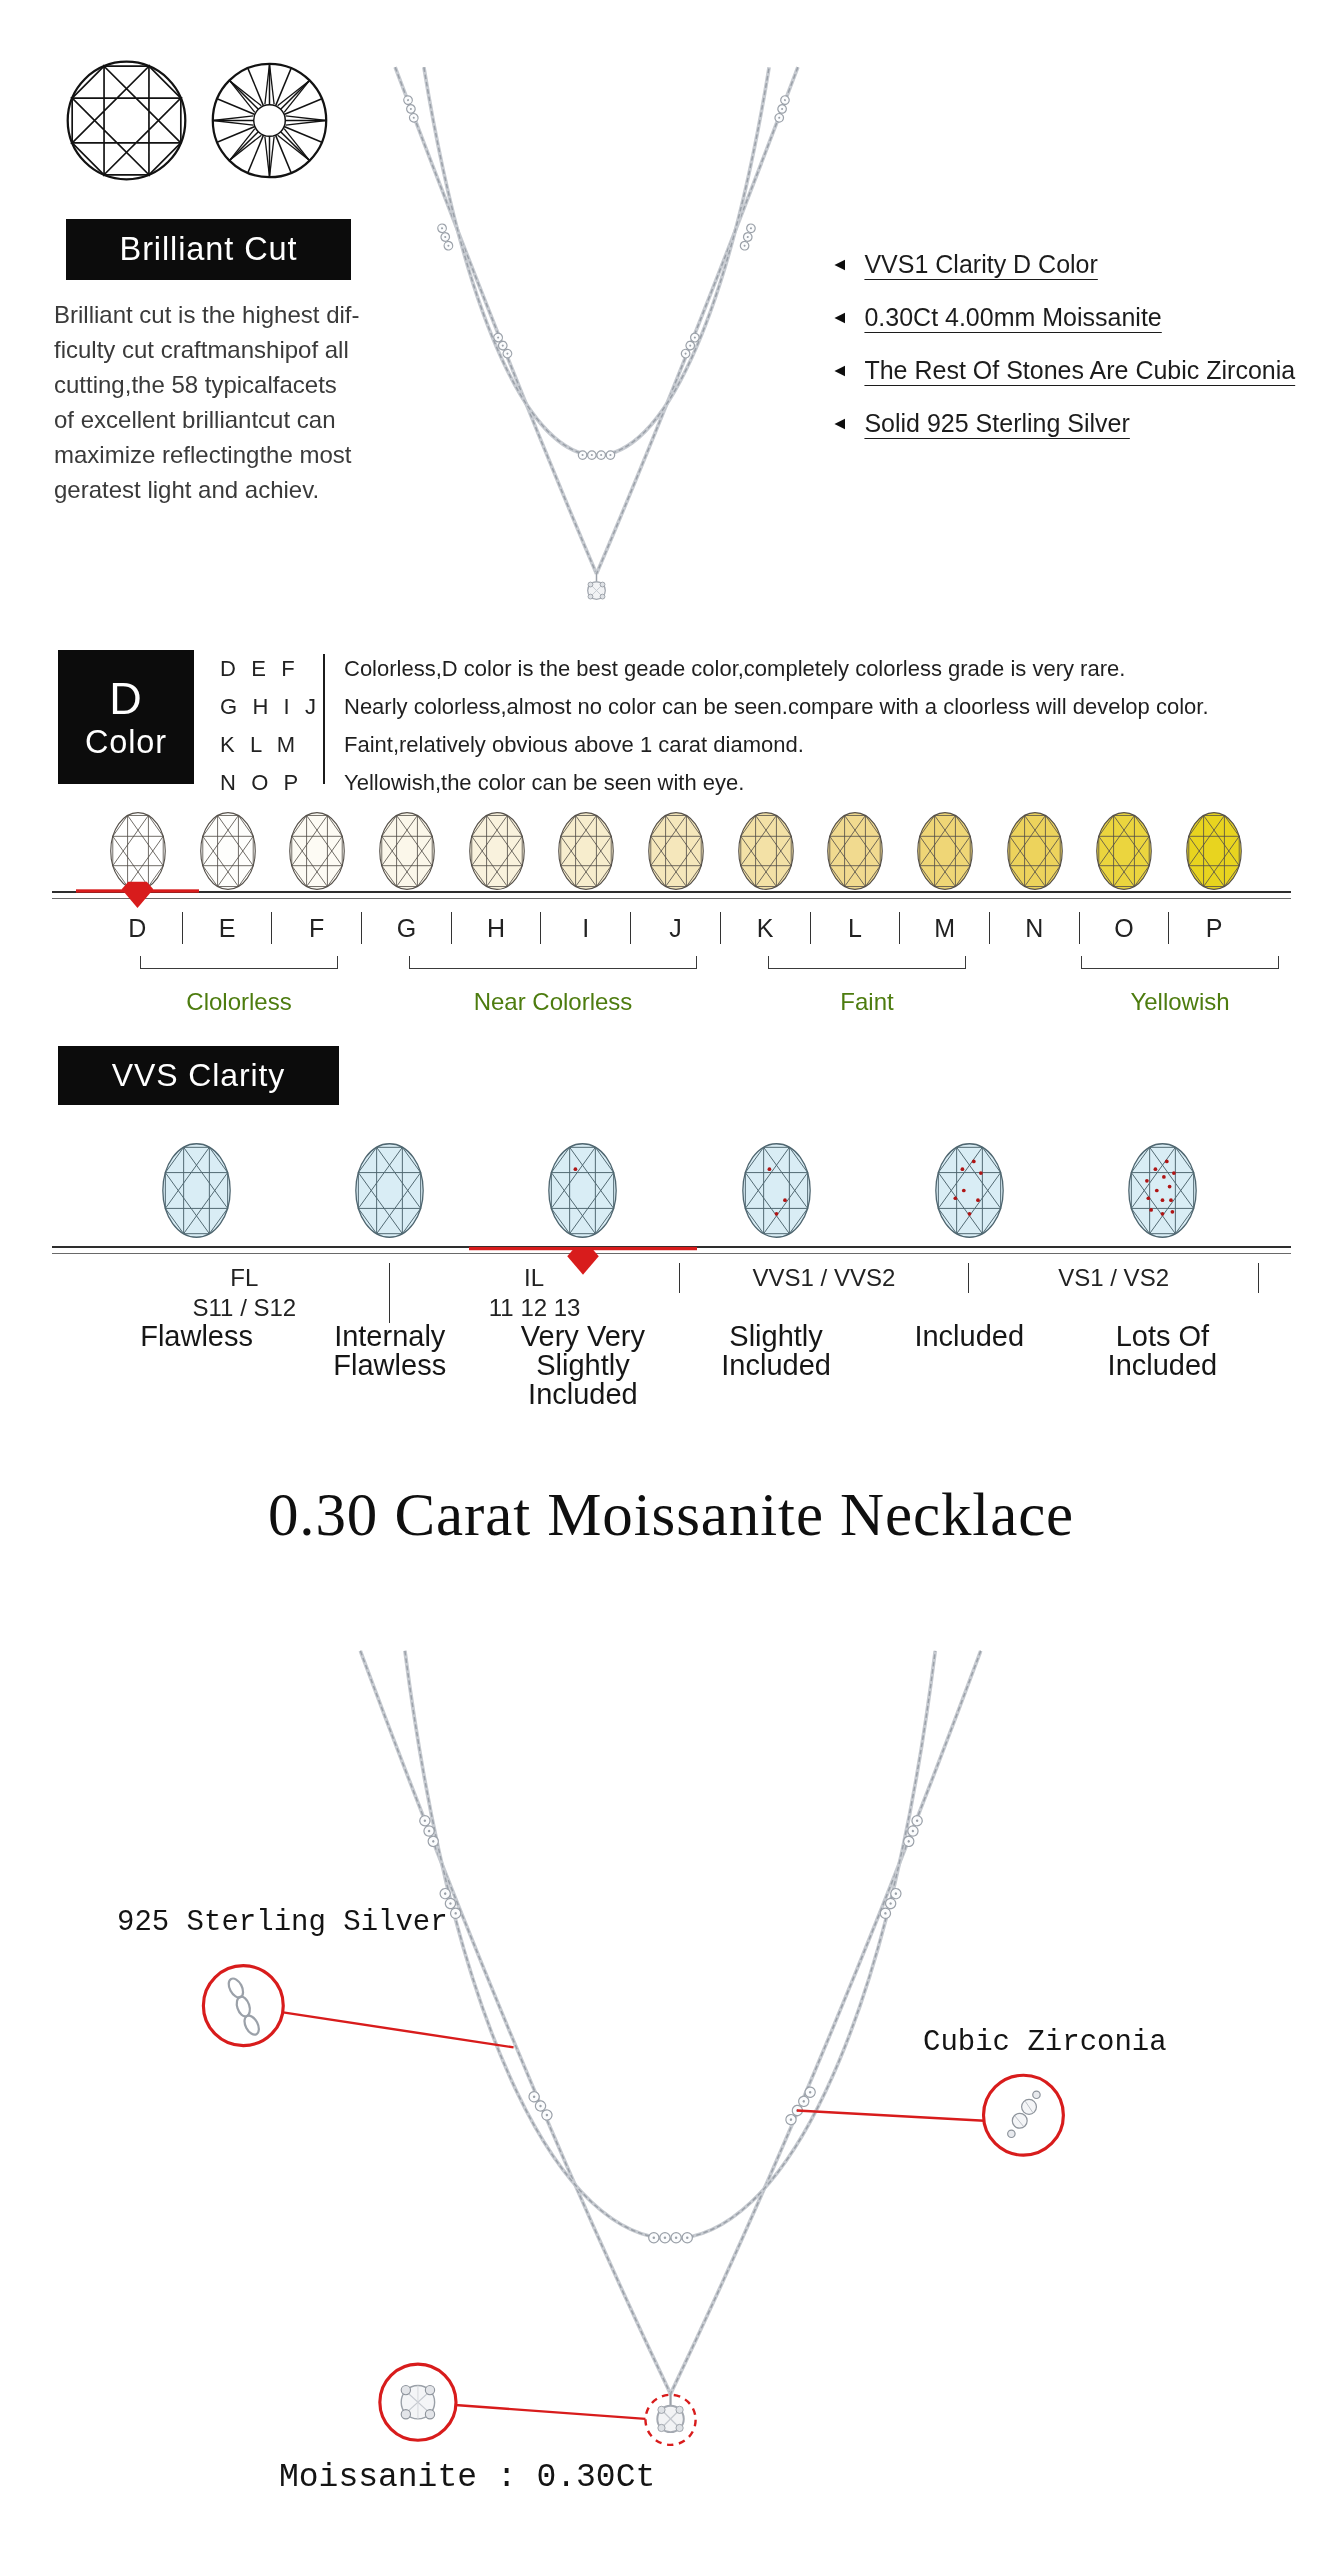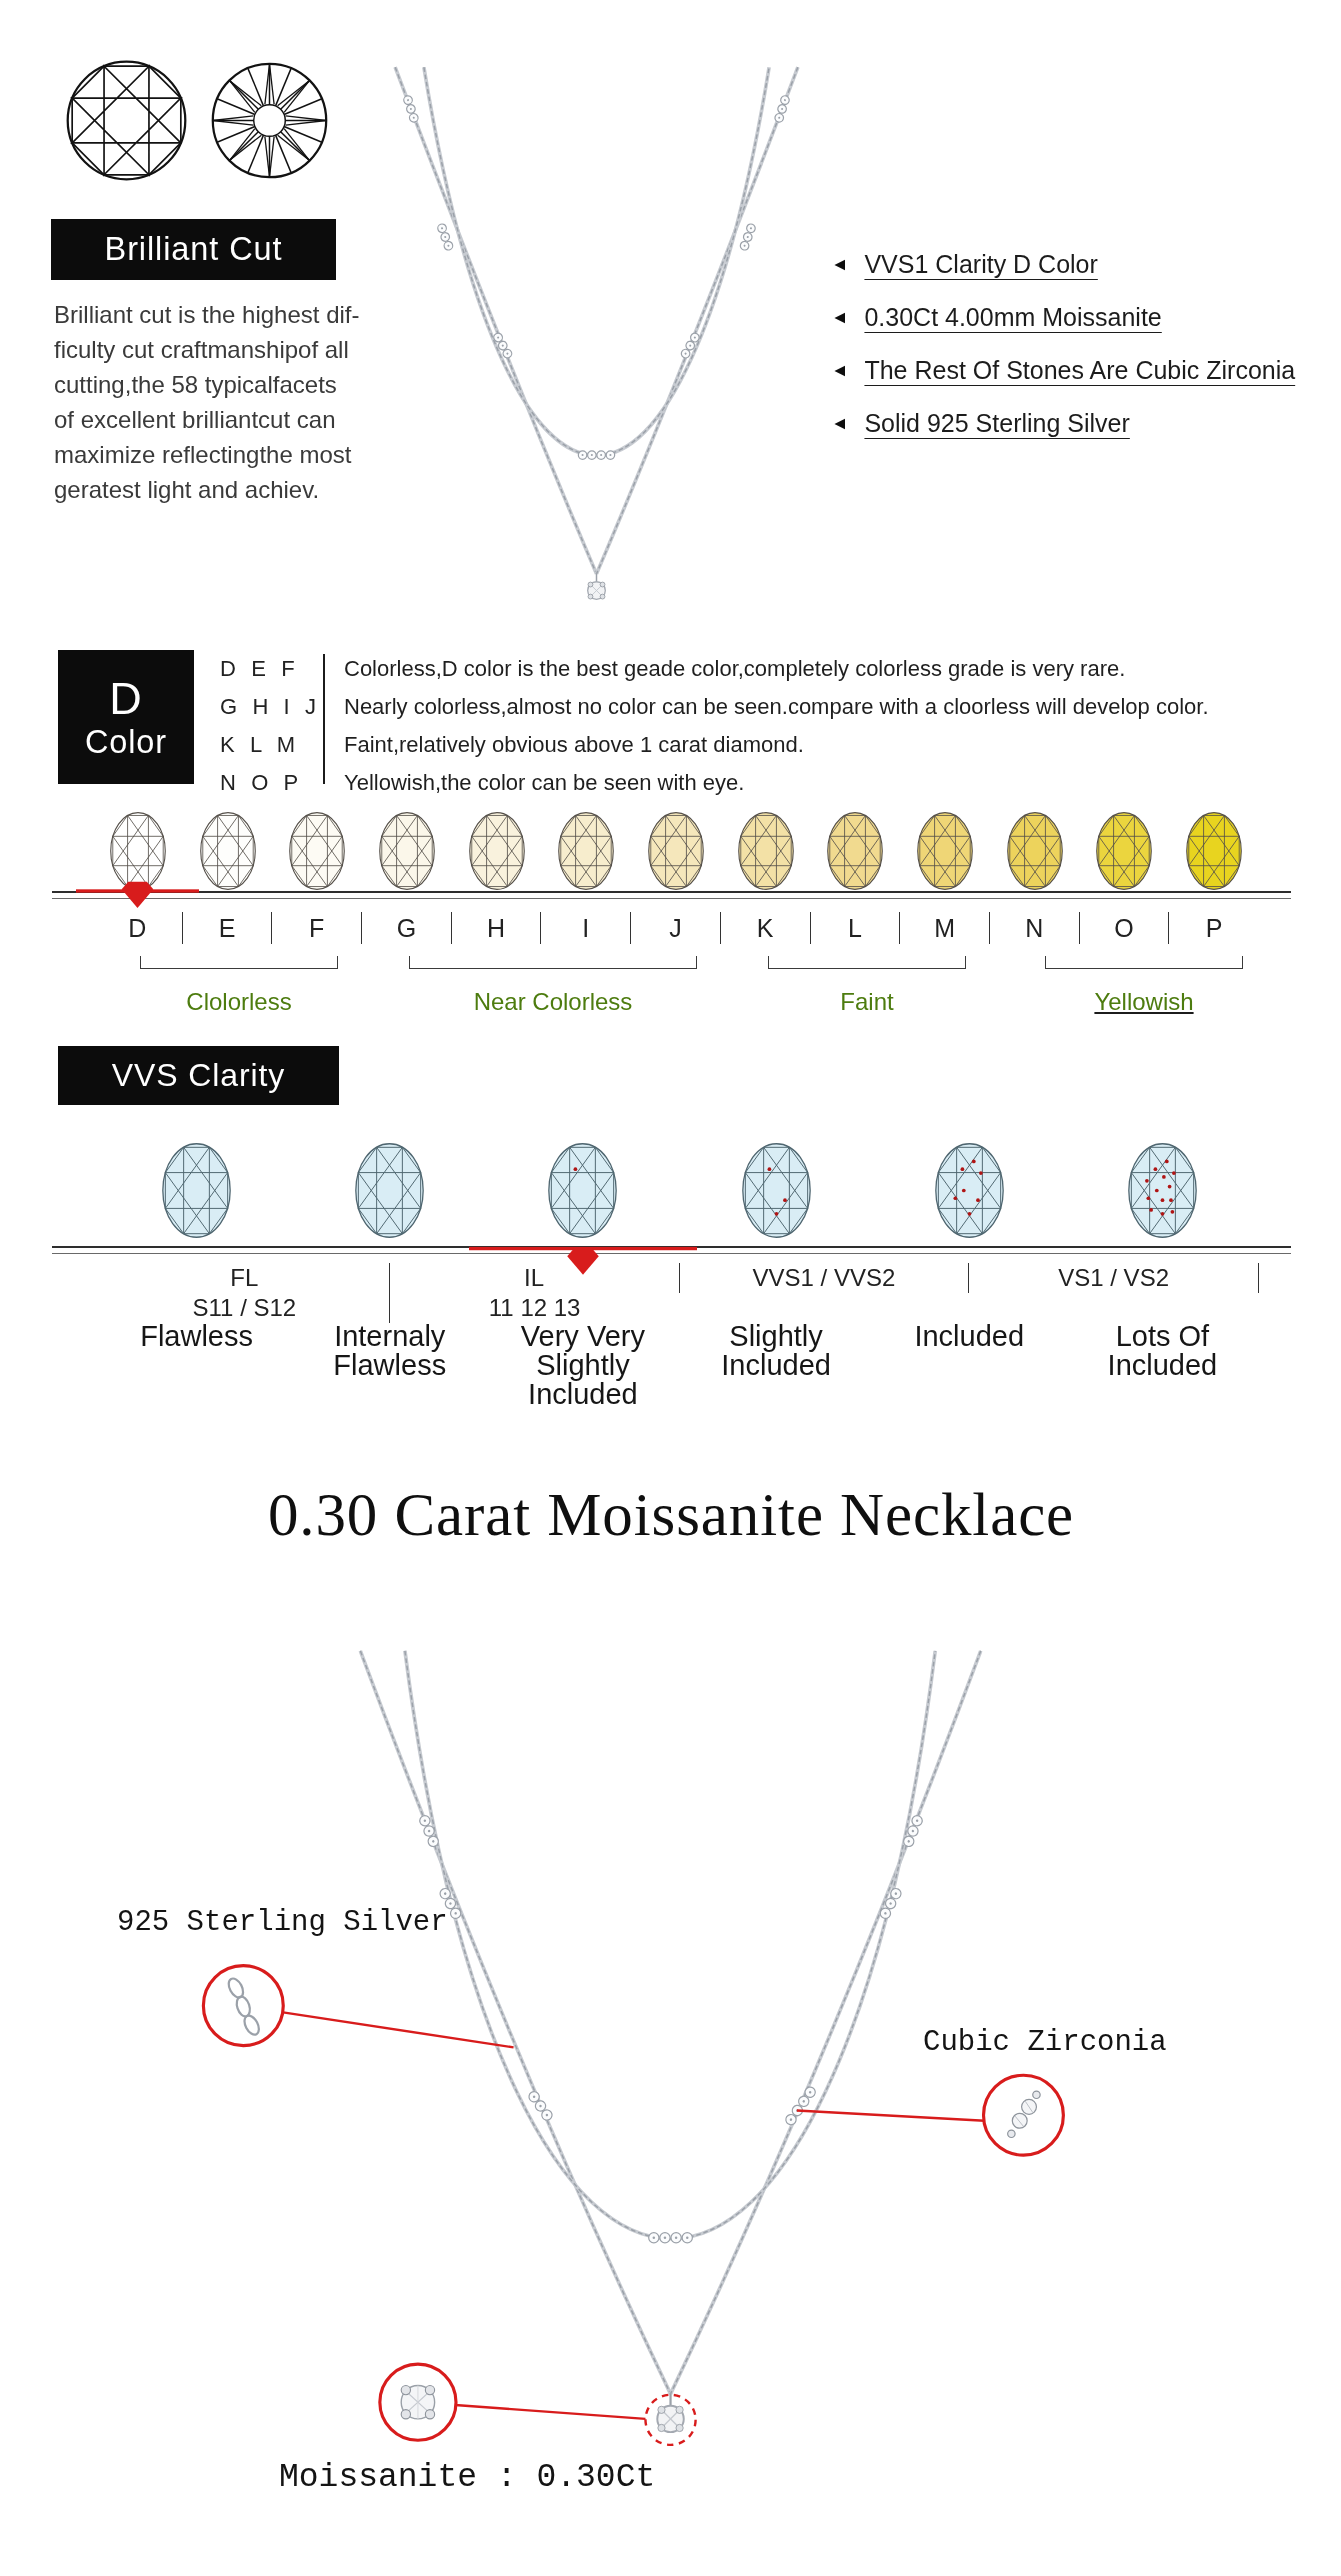--- a/index.html
+++ b/index.html
@@ -78,21 +78,21 @@
       <line x1="3" y1="64.00000000000001" x2="46.69728947311026" y2="59.03852759529402" stroke="#121212" stroke-width="1.4"></line>
       <line x1="3" y1="64.00000000000001" x2="46.69728947311026" y2="68.961472404706" stroke="#121212" stroke-width="1.4"></line>
       <line x1="20.866486347620594" y1="20.866486347620608" x2="55.273426835565935" y2="48.256845271490874" stroke="#121212" stroke-width="1.4"></line>
       <line x1="20.866486347620594" y1="20.866486347620608" x2="48.256845271490874" y2="55.273426835565935" stroke="#121212" stroke-width="1.4"></line>
       <line x1="63.999999999999986" y1="3" x2="68.96147240470599" y2="46.69728947311026" stroke="#121212" stroke-width="1.4"></line>
       <line x1="63.999999999999986" y1="3" x2="59.03852759529402" y2="46.69728947311026" stroke="#121212" stroke-width="1.4"></line>
       <line x1="107.13351365237938" y1="20.866486347620594" x2="79.74315472850913" y2="55.273426835565935" stroke="#121212" stroke-width="1.4"></line>
       <line x1="107.13351365237938" y1="20.866486347620594" x2="72.72657316443406" y2="48.256845271490874" stroke="#121212" stroke-width="1.4"></line>
     </svg>
 
-  <div id="bc-box" class="black-box" style="left:51px;top:219px;width:285px;height:61px">
+  <div id="bc-box" class="black-box" style="left:66px;top:219px;width:285px;height:61px">
     <span>Brilliant Cut</span>
   </div>
   <div class="para" style="left:54px;top:297px;width:371px">Brilliant cut is the highest dif-
 ficulty cut craftmanshipof all
 cutting,the 58 typicalfacets
 of excellent brilliantcut can
 maximize reflectingthe most
 geratest light and achiev.</div>
 
   <svg id="top-necklace" class="abs" style="left:371px;top:65px" width="451" height="563" viewBox="0 0 486 606">
@@ -326,21 +326,21 @@
         <div class="glabel">Clolorless</div>
       </div>
       <div class="group" style="left: 316px; width: 288px; top: 0px;">
         <div class="bracket"></div>
         <div class="glabel">Near Colorless</div>
       </div>
       <div class="group" style="left: 675px; width: 198px; top: 0px;">
         <div class="bracket"></div>
         <div class="glabel">Faint</div>
       </div>
-      <div class="group" style="left: 952px; width: 198px; top: 0px; text-decoration: underline;">
+      <div class="group" style="left: 988px; width: 198px; top: 0px;">
         <div class="bracket"></div>
         <div class="glabel">Yellowish</div>
       </div>
     </div>
 
   <div id="vvs-box" class="black-box" style="left:58px;top:1046px;width:281px;height:59px">
     <span>VVS Clarity</span>
   </div>
   <div id="clarity-stones" class="stone-row" style="left:100px;top:1135px;width:1159px;height:104px;grid-template-columns:repeat(6,1fr)">
       <div class="slot">

